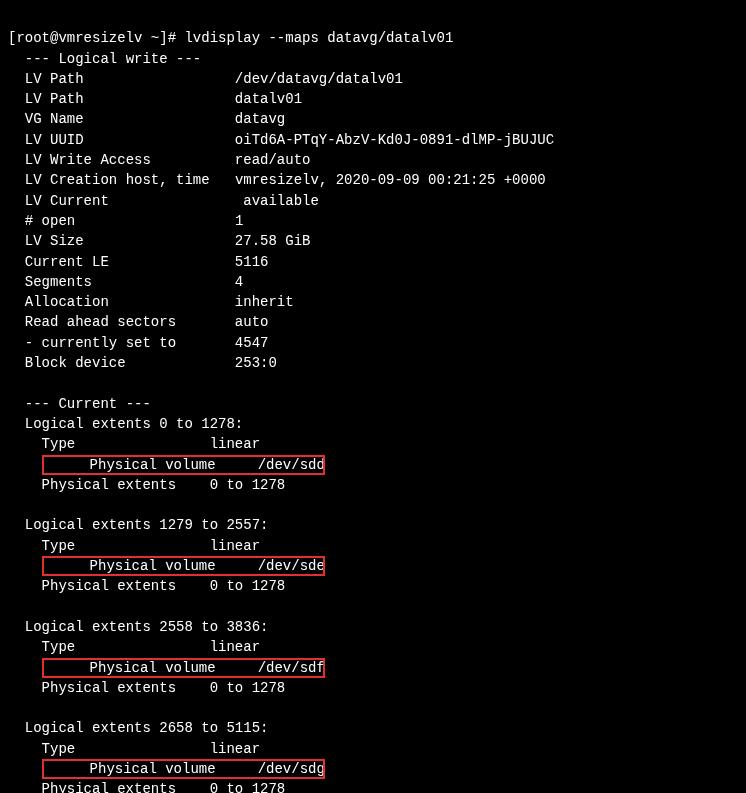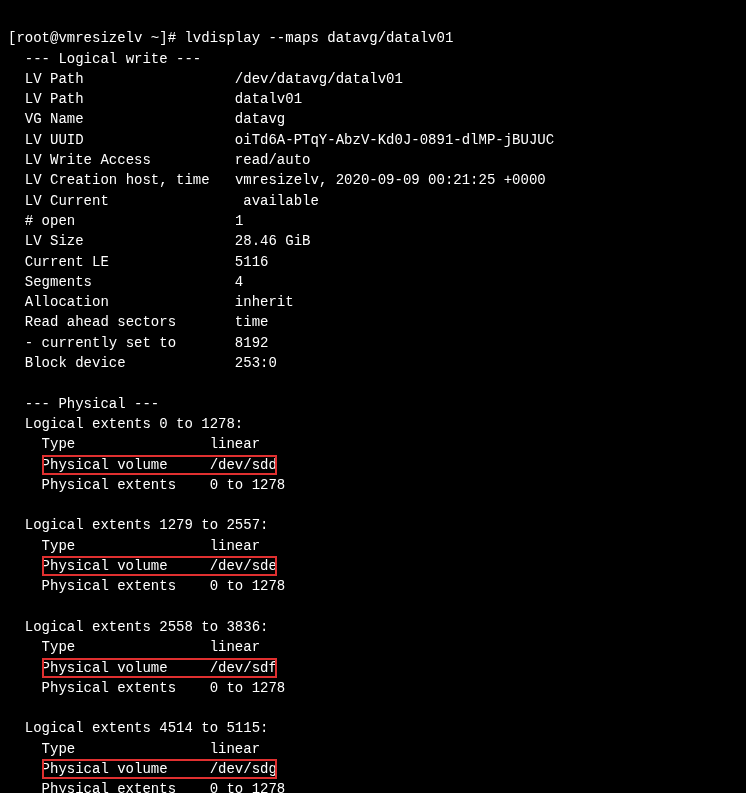--- a/index.html
+++ b/index.html
@@ -9,56 +9,57 @@
       font-size: 14px;
       padding: 8px;
       margin: 0;
       white-space: pre;
       line-height: 1.45;
     }
     .highlight {
       outline: 2px solid #e03030;
       outline-offset: -2px;
       display: inline-block;
+      padding-left: 48px;
     }
   </style>
 </head>
 <body>
 <span><span>[root@vmresizelv ~]#</span> <span>lvdisplay --maps datavg/datalv01</span></span>
   <span>--- Logical write ---</span>
   <span>LV Path</span>                  <span>/dev/datavg/datalv01</span>
   <span>LV Path</span>                  <span>datalv01</span>
   <span>VG Name</span>                  <span>datavg</span>
   <span>LV UUID</span>                  <span>oiTd6A-PTqY-AbzV-Kd0J-0891-dlMP-jBUJUC</span>
   <span>LV Write Access</span>          <span>read/auto</span>
   <span>LV Creation host, time</span>   <span>vmresizelv, 2020-09-09 00:21:25 +0000</span>
   <span>LV Current</span>                <span>available</span>
   <span># open</span>                   <span>1</span>
-  <span>LV Size</span>                  <span>28.46 GiB</span>
+  <span>LV Size</span>                  <span>27.58 GiB</span>
   <span>Current LE</span>               <span>5116</span>
   <span>Segments</span>                 <span>4</span>
   <span>Allocation</span>               <span>inherit</span>
-  <span>Read ahead sectors</span>       <span>time</span>
-  <span>- currently set to</span>       <span>8192</span>
+  <span>Read ahead sectors</span>       <span>auto</span>
+  <span>- currently set to</span>       <span>4547</span>
   <span>Block device</span>             <span>253:0</span>
 
-  <span>--- Physical ---</span>
+  <span>--- Current ---</span>
   <span>Logical extents 0 to 1278:</span>
     <span>Type</span>                <span>linear</span>
     <span class="highlight"><span>Physical volume</span>     <span>/dev/sdd</span></span>
     <span>Physical extents</span>    <span>0 to 1278</span>
 
   <span>Logical extents 1279 to 2557:</span>
     <span>Type</span>                <span>linear</span>
     <span class="highlight"><span>Physical volume</span>     <span>/dev/sde</span></span>
     <span>Physical extents</span>    <span>0 to 1278</span>
 
   <span>Logical extents 2558 to 3836:</span>
     <span>Type</span>                <span>linear</span>
     <span class="highlight"><span>Physical volume</span>     <span>/dev/sdf</span></span>
     <span>Physical extents</span>    <span>0 to 1278</span>
 
-  <span>Logical extents 4514 to 5115:</span>
+  <span>Logical extents 2658 to 5115:</span>
     <span>Type</span>                <span>linear</span>
     <span class="highlight"><span>Physical volume</span>     <span>/dev/sdg</span></span>
     <span>Physical extents</span>    <span>0 to 1278</span>
 
 
 
 </body></html>

